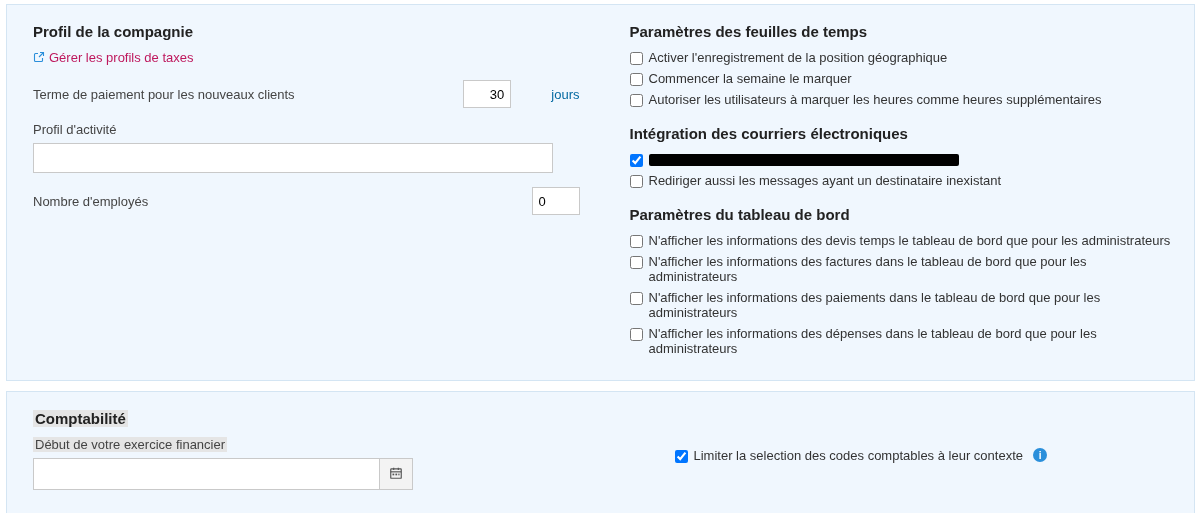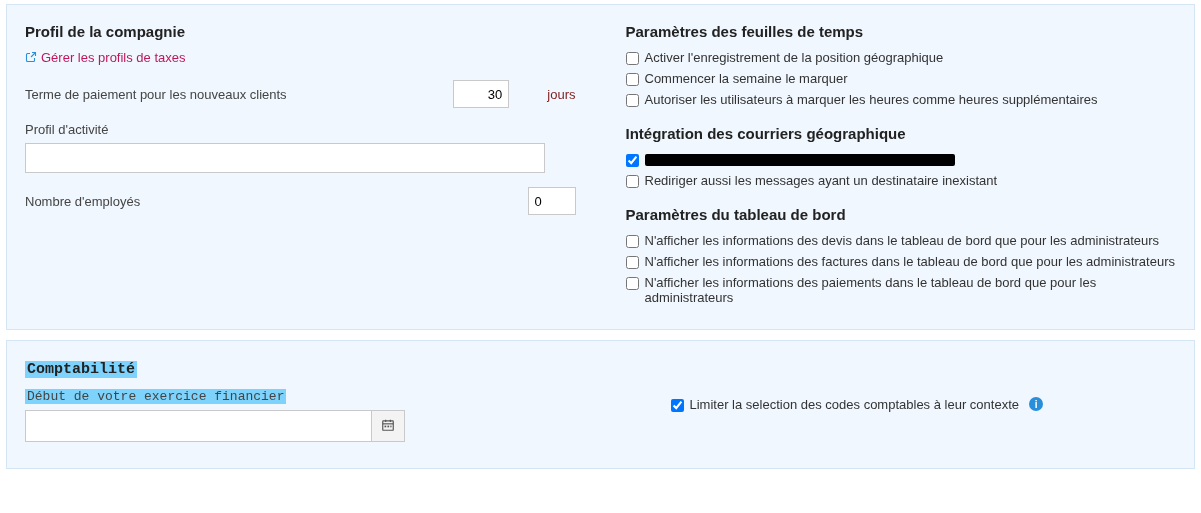--- a/index.html
+++ b/index.html
@@ -14,20 +14,21 @@
   }
   .panel {
     background: #f0f7fe;
     border: 1px solid #d4e5f3;
     margin: 4px 6px 10px 6px;
     padding: 18px 18px 18px 18px;
   }
   .columns {
     display: flex;
     gap: 50px;
+    margin-left: 8px;
   }
   .col {
     flex: 1;
   }
   .col-right {
     flex: 1;
   }
   h3.section-title {
     margin: 0 0 10px 0;
     font-size: 15px;
@@ -60,21 +61,21 @@
     color: #444;
     font-size: 13px;
     flex: 0 0 auto;
     min-width: 200px;
   }
   .form-row.block label.field-label {
     display: block;
     margin-bottom: 6px;
   }
   input[type="text"].small {
-    width: 56px;
+    width: 48px;
     height: 28px;
     padding: 4px 6px;
     border: 1px solid #c9c9c9;
     background: #fff;
     text-align: right;
     font-size: 13px;
   }
   input[type="text"].small-left {
     width: 48px;
     height: 28px;
@@ -86,21 +87,21 @@
   }
   input[type="text"].wide {
     width: 100%;
     height: 30px;
     padding: 4px 8px;
     border: 1px solid #c9c9c9;
     background: #fff;
     font-size: 13px;
   }
   .unit {
-    color: #7f1d1d;
+    color: #0369a1;
     font-size: 13px;
   }
   .payment-row label.field-label{
      min-width: 390px;
   }
   .chk-line {
     display: flex;
     align-items: flex-start;
     gap: 6px;
     margin: 6px 0;
@@ -116,23 +117,22 @@
   .redacted {
     background: #000;
     color: #000;
     border-radius: 2px;
     display: inline-block;
     height: 12px;
     width: 310px;
     margin-top: 2px;
   }
   .highlight {
-    background: #7dd3fc;
+    background: #e5e5e5;
     padding: 0 2px;
-    font-family: Liberation Mono, monospace;
   }
   .accounting-panel .col-left-acc {
     flex: 1;
   }
   .accounting-panel .col-right-acc {
     flex: 1;
     padding-top: 32px;
   }
   .input-group {
     display: flex;
@@ -225,42 +225,46 @@
       </label>
       <label class="chk-line">
         <input type="checkbox" style="">
         <span>Commencer la semaine le marquer</span>
       </label>
       <label class="chk-line">
         <input type="checkbox" style="">
         <span>Autoriser les utilisateurs à marquer les heures comme heures supplémentaires</span>
       </label>
 
-      <h3 class="section-title mt">Intégration des courriers géographique</h3>
+      <h3 class="section-title mt">Intégration des courriers électroniques</h3>
       <label class="chk-line">
         <input type="checkbox" checked="" style="">
         <span class="redacted"></span>
       </label>
       <label class="chk-line">
         <input type="checkbox" style="">
         <span>Rediriger aussi les messages ayant un destinataire inexistant</span>
       </label>
 
       <h3 class="section-title mt">Paramètres du tableau de bord</h3>
       <label class="chk-line">
         <input type="checkbox" style="">
-        <span>N'afficher les informations des devis dans le tableau de bord que pour les administrateurs</span>
+        <span>N'afficher les informations des devis temps le tableau de bord que pour les administrateurs</span>
       </label>
       <label class="chk-line">
         <input type="checkbox" style="">
         <span>N'afficher les informations des factures dans le tableau de bord que pour les administrateurs</span>
       </label>
       <label class="chk-line">
         <input type="checkbox" style="">
         <span>N'afficher les informations des paiements dans le tableau de bord que pour les administrateurs</span>
+      </label>
+      <label class="chk-line">
+        <input type="checkbox" style="">
+        <span>N'afficher les informations des dépenses dans le tableau de bord que pour les administrateurs</span>
       </label>
 
     </div>
   </div>
 </div>
 
 <div class="panel accounting-panel">
   <div class="columns">
     <div class="col-left-acc">
       <h3 class="section-title">

